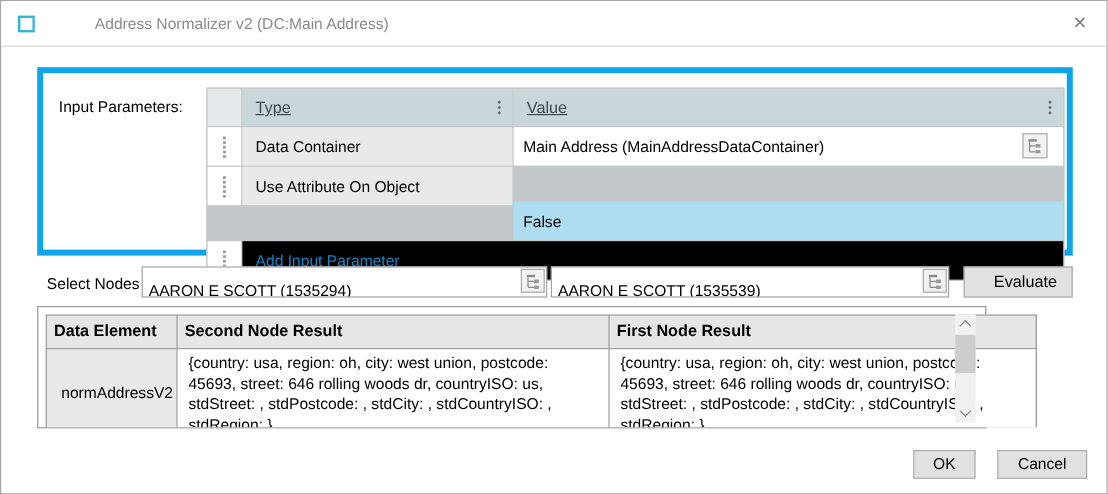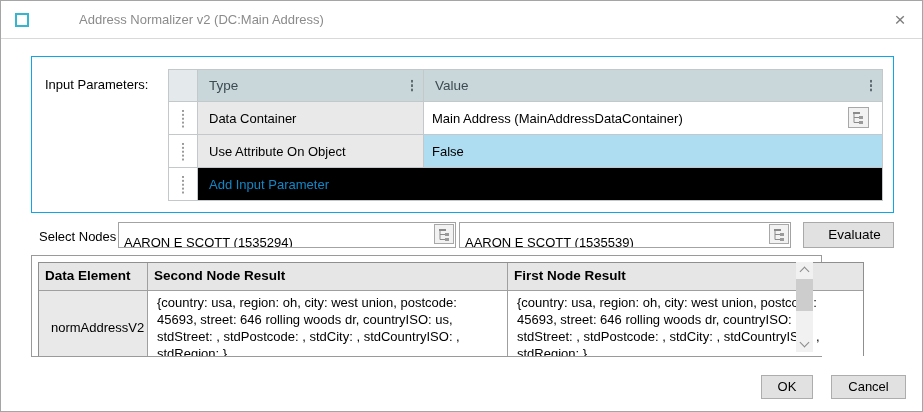--- a/index.html
+++ b/index.html
@@ -6,33 +6,33 @@
   html,body { width:923px; height:412px; background:#fff; font-family:"Liberation Sans", sans-serif; }
   .dialog { position:absolute; left:0; top:0; width:923px; height:412px; background:#fff; border:1px solid #a5a5a5; overflow:hidden; }
 
   
   .titlebar { position:absolute; left:0; top:0; width:100%; height:38px; background:#fff; border-bottom:1px solid #d9d9d9; }
   .title-icon { position:absolute; left:14px; top:12px; width:14px; height:14px; border:2px solid #35b6d0; background:#fff; }
   .title-text { position:absolute; left:38px; top:11px; font-size:13px; color:#8b8b8b; white-space:nowrap;margin-left:40px; }
   .close-btn { position:absolute; right:8px; top:5px; width:28px; height:28px; text-align:center; line-height:28px; font-size:19px; color:#7d7d7d; cursor:pointer; }
 
   
-  .param-group { position:absolute; left:30px; top:55px; width:863px; height:157px; border:1px solid #0ea5e9; background:#fff;text-align:center; }
+  .param-group { position:absolute; left:30px; top:55px; width:863px; height:157px; border:5px solid #0ea5e9; background:#fff;text-align:center; }
   .param-label { position:absolute; left:13px; top:20px; font-size:13px; color:#000; white-space:nowrap; }
   .param-table { position:absolute; left:136px; top:12px; width:715px; display:grid; grid-template-columns:28px 225px 1fr; grid-auto-rows:auto; gap:1px; background:#c3c9cb; border:1px solid #c3c9cb; }
   .pt-cell { position:relative; font-size:13px; color:#000; display:flex; align-items:center; }
   .pt-h-handle { height:31px; background:#e4eaec; }
-  .pt-h { height:31px; background:#c9d7da; color:#3c4b52; padding-left:11px; font-size:13.5px; }
+  .pt-h { height:31px; background:#c9d7da; color:#3c4b52; padding-left:11px; font-size:13.5px;text-decoration:underline; }
   .pt-h .hdots { position:absolute; right:9px; top:9px; width:4px; height:13px;
      background-image:radial-gradient(circle, #5f6d73 1.1px, transparent 1.3px); background-size:4px 4.4px; background-position:center top; }
   .pt-handle { height:32px; background:#fff; justify-content:center; }
   .rowdots { width:4px; height:19px; background-image:radial-gradient(circle, #9b9b9b 1.1px, transparent 1.3px); background-size:4px 3.9px; background-position:center top; }
   .pt-type { height:32px; background:#e9e9e9; padding-left:11px; }
   .pt-value { height:32px; background:#fff; padding-left:8px; }
-  .pt-value.selected { background:#aedcf0; }
+  .pt-value.selected { background:#aedcf0;margin-top:29px; }
   .pt-add { height:32px; background:#000000; grid-column:2 / 4; padding-left:11px; }
   .add-link { color:#1287c8; font-size:13px; cursor:pointer; }
 
   
   .tree-btn { position:absolute; right:13px; top:5px; width:21px; height:21px; background:#f2f2f2; border:1px solid #a8a8a8; display:flex; align-items:center; justify-content:center; cursor:pointer; }
   .tree-btn.in-input { right:2px; top:2px; width:20px; height:20px; }
   .tree-glyph { display:block; }
 
   
   .select-label { position:absolute; left:38px; top:228px; font-size:13px; color:#000; white-space:nowrap; }

